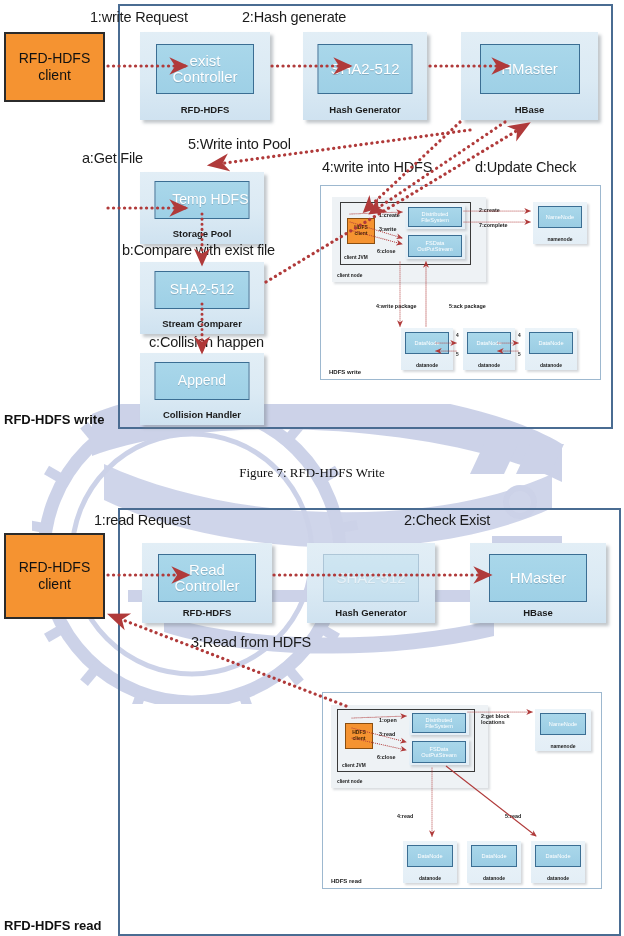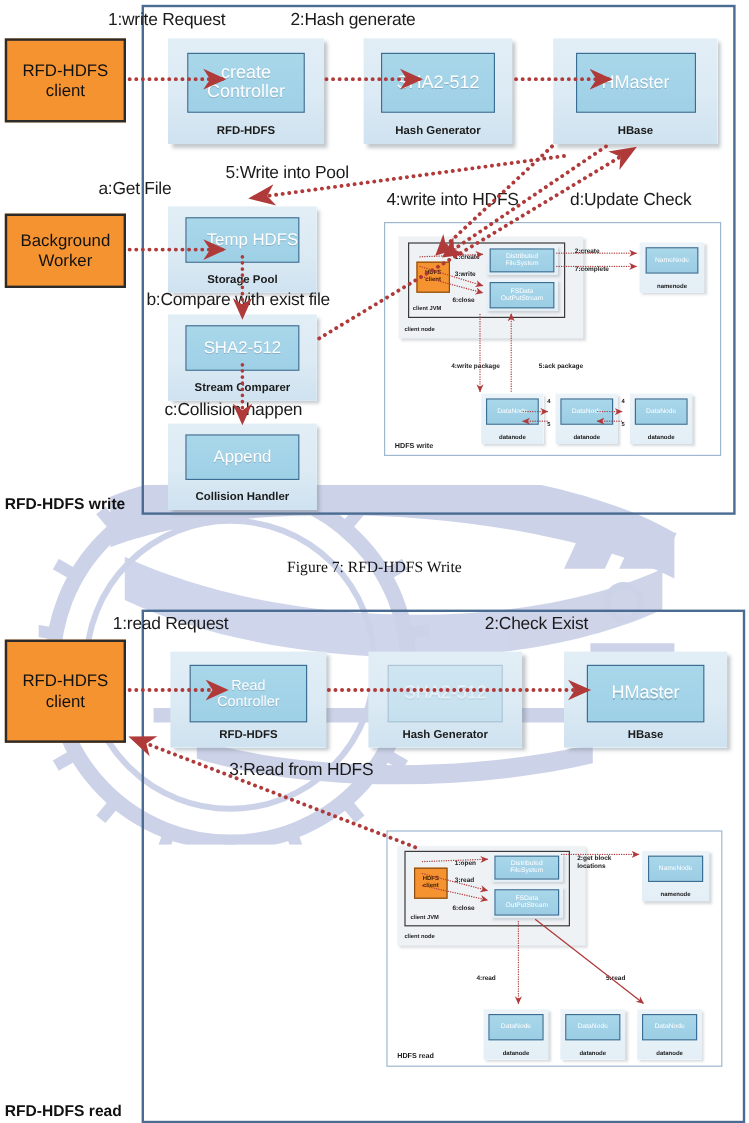--- a/index.html
+++ b/index.html
@@ -153,28 +153,24 @@
 
   <div class="outer-box" style="left:118px;top:4px;width:495px;height:425px;"></div>
 
   <div class="lbl lbl-main" style="left:90px;top:9px;">1:write Request</div>
   <div class="lbl lbl-main" style="left:242px;top:9px;">2:Hash generate</div>
 
   <div class="client-box" style="left:4px;top:32px;width:101px;height:70px;">
     <span style="white-space:pre-line;">RFD-HDFS
 client</span>
   </div>
-  <div class="client-box" style="left:4px;top:178px;width:101px;height:62px;">
-    <span style="white-space:pre-line;">Background
-Worker</span>
-  </div>
 
   <div class="panel" style="left:140px;top:32px;width:130px;height:88px;">
     <div class="inner" style="top:12px;width:98px;height:50px;font-size:15px;">
-      <span style="white-space:pre-line;">create
+      <span style="white-space:pre-line;">exist
 Controller</span>
     </div>
     <div class="caption" style="font-size:9.5px;">RFD-HDFS</div>
   </div>
 
   <div class="panel" style="left:303px;top:32px;width:124px;height:88px;">
     <div class="inner" style="top:12px;width:95px;height:50px;font-size:15px;">
       <span>SHA2-512</span>
     </div>
     <div class="caption" style="font-size:9.5px;">Hash Generator</div>
@@ -201,21 +197,21 @@
 
   <div class="lbl lbl-main" style="left:122px;top:242px;">b:Compare with exist file</div>
 
   <div class="panel" style="left:140px;top:262px;width:124px;height:72px;">
     <div class="inner" style="top:9px;width:95px;height:38px;font-size:14px;">
       <span>SHA2-512</span>
     </div>
     <div class="caption" style="font-size:9.5px;">Stream Comparer</div>
   </div>
 
-  <div class="lbl lbl-main" style="left:137px;top:334px;">c:Collision happen</div>
+  <div class="lbl lbl-main" style="left:149px;top:334px;">c:Collision happen</div>
 
   <div class="panel" style="left:140px;top:353px;width:124px;height:72px;">
     <div class="inner" style="top:9px;width:95px;height:38px;font-size:14px;">
       <span>Append</span>
     </div>
     <div class="caption" style="font-size:9.5px;">Collision Handler</div>
   </div>
 
   <div class="corner-lbl" style="left:4px;top:412px;">RFD-HDFS write</div>
 
@@ -295,21 +291,21 @@
 
   <div class="lbl lbl-main" style="left:94px;top:512px;">1:read Request</div>
   <div class="lbl lbl-main" style="left:404px;top:512px;">2:Check Exist</div>
 
   <div class="client-box" style="left:4px;top:533px;width:101px;height:86px;">
     <span style="white-space:pre-line;">RFD-HDFS
 client</span>
   </div>
 
   <div class="panel" style="left:142px;top:543px;width:130px;height:80px;">
-    <div class="inner" style="top:11px;width:98px;height:48px;font-size:12px;">
+    <div class="inner" style="top:11px;width:98px;height:48px;font-size:15px;">
       <span style="white-space:pre-line;">Read
 Controller</span>
     </div>
     <div class="caption" style="font-size:9.5px;">RFD-HDFS</div>
   </div>
 
   <div class="panel" style="left:307px;top:543px;width:128px;height:80px;">
     <div class="inner faded" style="top:11px;width:96px;height:48px;font-size:15px;">
       <span>SHA2-512</span>
     </div>

